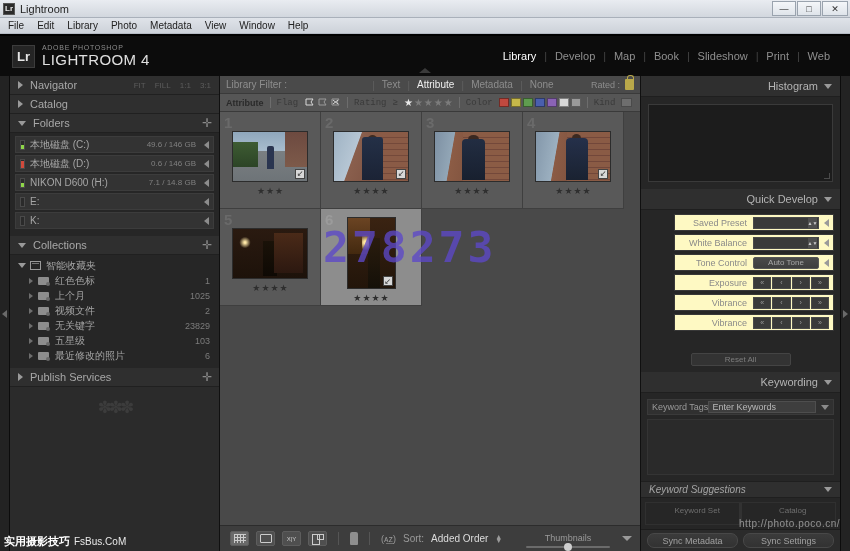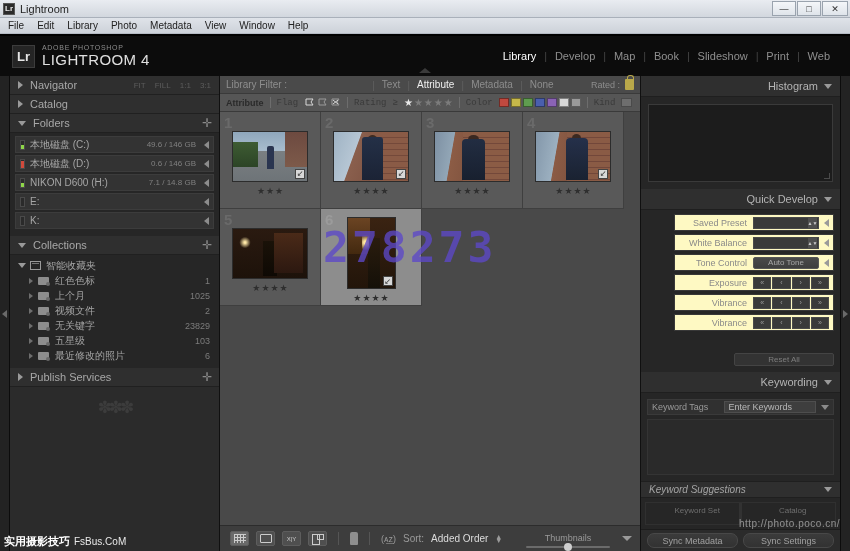--- a/index.html
+++ b/index.html
@@ -249,28 +249,28 @@
                   display:flex; flex-direction:column; align-items:center; justify-content:center;
                   font-size:5px; color:#ccc; line-height:4px; }
   .qd-arr { width:0; height:0; border-top:4px solid transparent; border-bottom:4px solid transparent;
             border-right:5px solid #9a9a9a; margin-left:5px; }
   .auto-tone { flex:1; height:12px; background:linear-gradient(#4a4a4a,#3e3e3e); border:1px solid #565656;
                border-radius:2px; font-size:8px; color:#a8a8a8; display:flex; align-items:center;
                justify-content:center; }
   .qd-steps { flex:1; display:flex; gap:1px; }
   .stepbtn { flex:1; height:12px; background:#3a3a3a; border:1px solid #4a4a4a; font-size:7px;
              color:#9a9a9a; display:flex; align-items:center; justify-content:center; }
-  .reset-row { display:flex; justify-content:flex-end; padding-top:3px;margin-top:19px; }
+  .reset-row { display:flex; justify-content:center; padding-top:3px;margin-top:19px; }
   .reset-btn { width:100px; height:13px; background:#333; border:1px solid #444; border-radius:2px;
                font-size:8px; color:#7e7e7e; display:flex; align-items:center; justify-content:center; }
 
   .kw { background:#262626; padding:6px; }
   .kw-row { height:16px; display:flex; align-items:center; background:#303030; border:1px solid #3a3a3a;
             padding:0 4px; }
-  .kw-lbl { font-size:9px; color:#9a9a9a; margin-right:16px; }
+  .kw-lbl { font-size:9px; color:#9a9a9a; margin-right:0; }
   .kw-field { flex:1; height:12px; background:#3e3e3e; border:1px solid #4e4e4e; position:relative;
               font-size:9px; color:#b8b8b8; padding-left:3px; display:flex; align-items:center; }
   .kw-tri { width:0; height:0; border-left:4px solid transparent; border-right:4px solid transparent;
             border-top:5px solid #8a8a8a; margin-left:5px; }
   .kw-pane { height:56px; background:#2a2a2a; border:1px solid #343434; margin-top:4px; }
 
   .ks-hdr { height:16px; background:#2f2f2f; display:flex; align-items:center; padding:0 8px;
             justify-content:space-between; border-top:1px solid #1f1f1f;font-style:italic; }
   .ks-hdr .t { font-size:10px; color:#a4a4a4; }
   .ks-body { flex:1; background:#262626; position:relative; border-top:1px solid #1f1f1f; }

